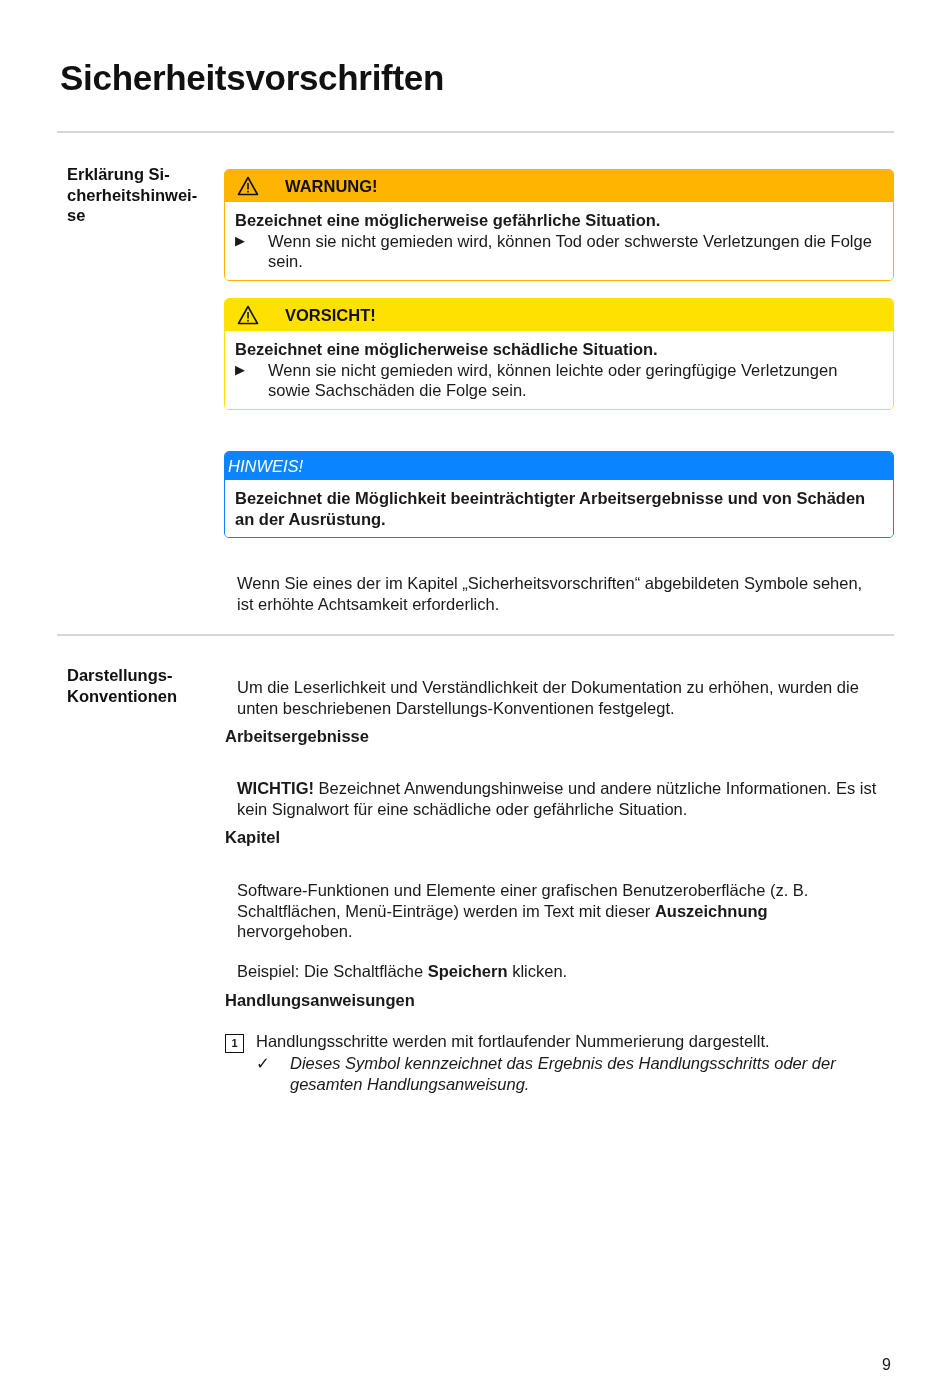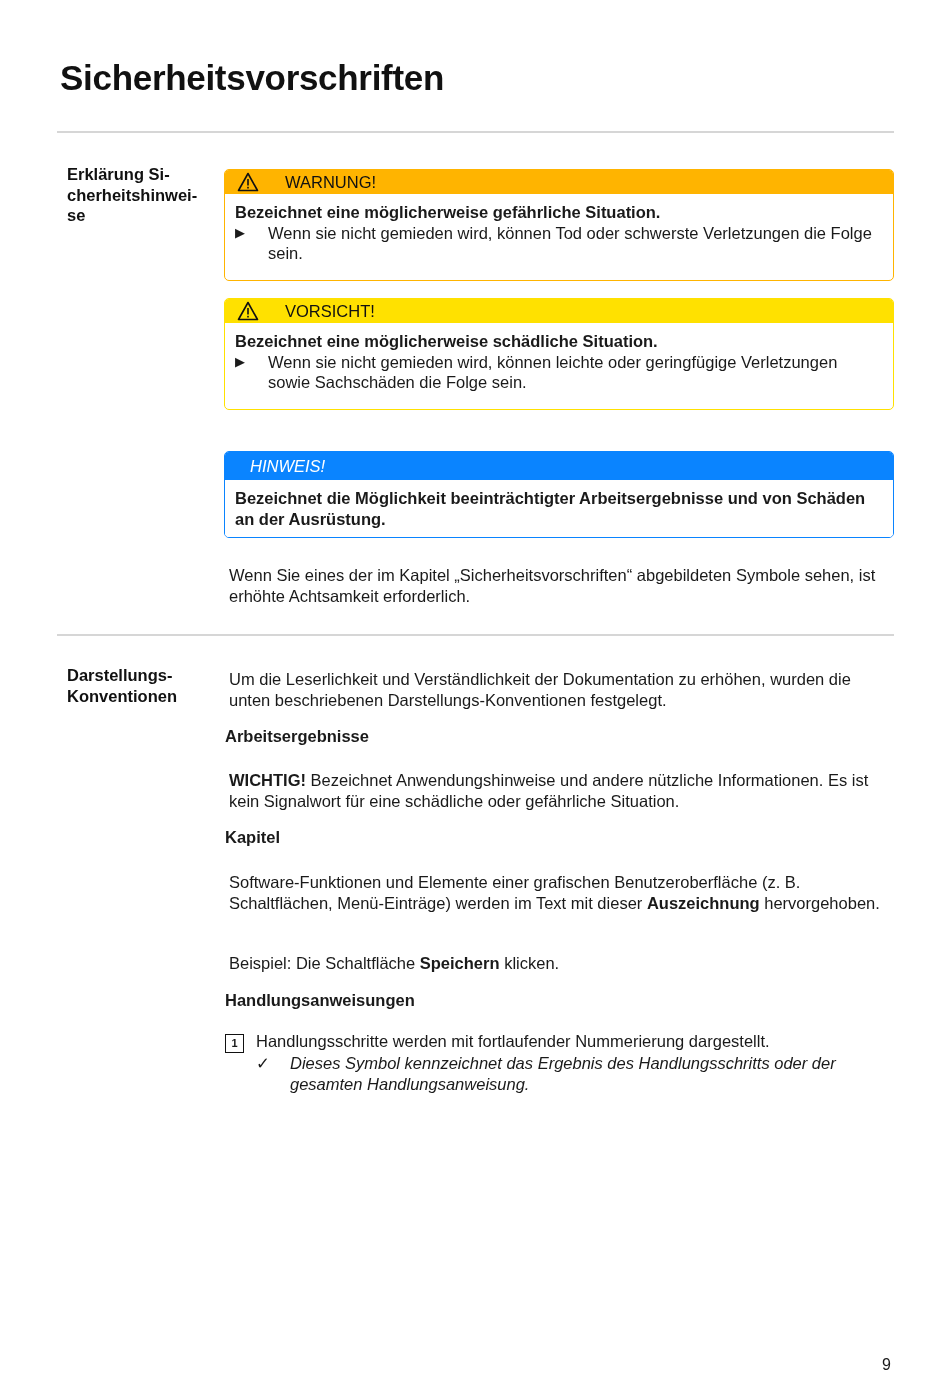--- a/index.html
+++ b/index.html
@@ -2,33 +2,33 @@
 <html><head>
 <meta charset="utf-8">
 <style>
   html, body { margin: 0; padding: 0; background: #ffffff; }
   body { width: 950px; height: 1376px; position: relative; font-family: "Liberation Sans", sans-serif; color: #1a1a1a; overflow: hidden; }
   .page-title { position: absolute; left: 57px; top: 55px; font-size: 35px; font-weight: bold; letter-spacing: -0.3px; margin: 3px; color: #111; }
   .rule { position: absolute; left: 57px; width: 837px; height: 2px; background: #d6d6d6; }
   .side-label { position: absolute; left: 67px; width: 150px; font-size: 16.5px; font-weight: bold; line-height: 20.5px; color: #111; }
   .col { position: absolute; left: 225px; width: 669px; font-size: 16.5px; line-height: 20.5px; }
   .box { position: absolute; left: 224px; width: 670px; border-radius: 5px; box-sizing: border-box; overflow: hidden; }
-  .box .head { height: 24px; display: flex; align-items: center; font-weight: normal; font-size: 16.5px; color: #111; }
+  .box .head { height: 32px; display: flex; align-items: center; font-weight: bold; font-size: 16.5px; color: #111; }
   .box .head .warn-icon { width: 22px; height: 20px; margin-left: 12px; margin-right: 26px; display: inline-block; }
   .box .body { padding: 8px 10px 8px 10px; font-size: 16.5px; line-height: 20.5px; background: #fff; }
   .box .body .lead { font-weight: bold; }
   .bullet-row { display: flex; }
   .bullet-row .tri { width: 33px; flex: none; font-size: 13px; line-height: 20.5px; }
   .box-warn { top: 169px; height: 112px; border: 1.5px solid #ffb400; }
   .box-warn .head { background: #ffb400; }
   .box-caution { top: 298px; height: 112px; border: 1.5px solid #ffe100; }
   .box-caution .head { background: #ffe100; }
   .box-note { top: 451px; height: 87px; border: 1.5px solid #0a84ff; }
-  .box-note .head { background: #0a84ff; color: #fff; font-weight: normal; font-style: italic; padding-left: 25px; height: 28px; }
-  .para { margin: 4px; }
+  .box-note .head { background: #0a84ff; color: #fff; font-weight: normal; font-style: italic; padding-left: 3px; height: 28px; }
+  .para { margin: 12px; }
   .b { font-weight: bold; }
   .step-row { display: flex; align-items: flex-start; }
   .step-num { width: 19px; height: 19px; border: 1.6px solid #111; box-sizing: border-box; font-size: 11px; font-weight: bold; display: flex; align-items: center; justify-content: center; margin-top: 3px; margin-right: 12px; flex: none; }
   .result-row { display: flex; margin-left: 31px; margin-top: 0px; }
   .result-row .check { width: 34px; flex: none; }
   .result-row .txt { font-style: italic; }
   .page-num { position: absolute; left: 882px; top: 1356px; font-size: 16px; }
 </style>
 </head>
 <body>

